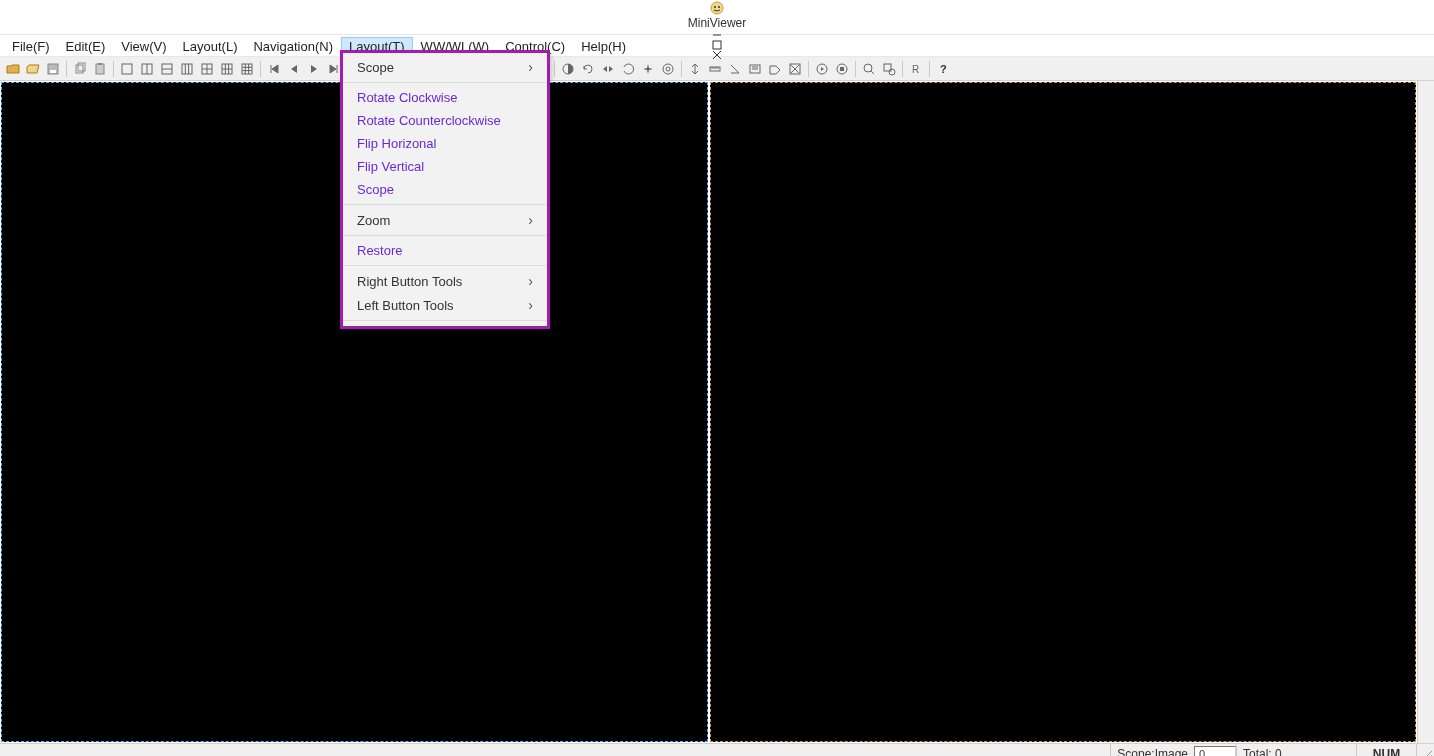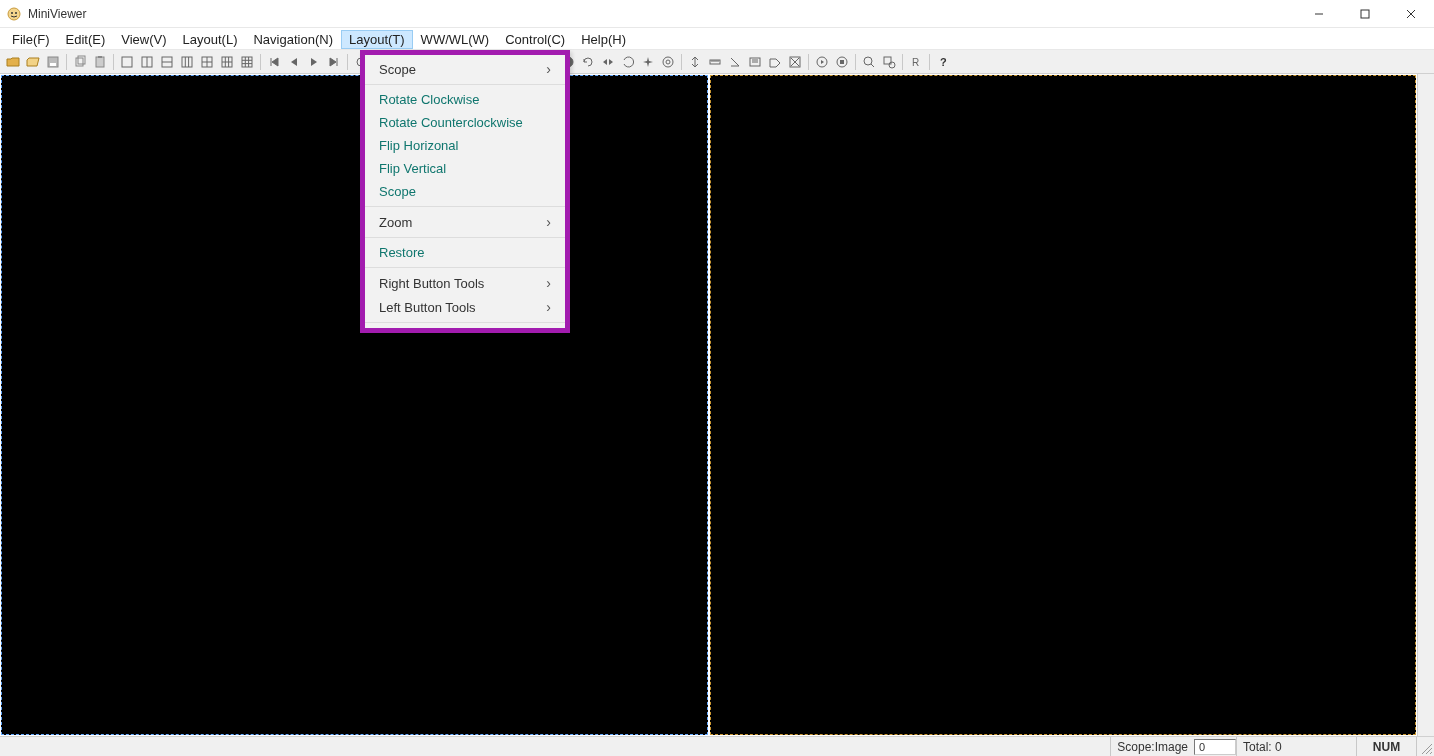--- a/index.html
+++ b/index.html
@@ -1,41 +1,41 @@
 <!DOCTYPE html>
 <html><head>
 <meta charset="utf-8">
 <style>
 * { margin: 0; padding: 0; box-sizing: border-box; font-family: "Segoe UI", Tahoma, sans-serif; }
 html, body { width: 1434px; height: 756px; overflow: hidden; background: #fff; }
 
-.titlebar { height: 28px; display: flex; align-items: center; background: #fff; border-bottom: 1px solid #e8e8e8; }
+.titlebar { height: 35px; display: flex; align-items: center; background: #fff; border-bottom: 1px solid #e8e8e8; flex-direction: column; }
 .titlebar .app-icon { width: 16px; height: 16px; margin: 0 6px; }
 .titlebar .title { font-size: 12px; color: #333; flex: 0 0 auto; }
 .titlebar .spacer { flex: 1; }
 .titlebar .win-btn { width: 46px; height: 28px; display: flex; align-items: center; justify-content: center; cursor: pointer; }
 
 .menubar { height: 22px; display: flex; align-items: flex-end; padding: 0 4px; font-size: 13px; color: #222; border-bottom: 1px solid #e8e8e8; }
 .menubar .menu-item { padding: 2px 8px; display: flex; align-items: center; cursor: default; }
 .menubar .menu-item.active { background: #cde8ff; border: 1px solid #99ccf3; padding: 1px 7px; }
 
 .toolbar { height: 24px; background: #f0f0f0; display: flex; align-items: center; padding: 0 4px; gap: 2px; border-bottom: 1px solid #d0d0d0; }
 .toolbar .tb-btn { width: 18px; height: 18px; display: flex; align-items: center; justify-content: center; cursor: pointer; color: #555; }
 .toolbar .tb-sep { width: 1px; height: 16px; background: #c8c8c8; margin: 0 2px; }
 .tb-btn svg { width: 14px; height: 14px; }
 
 .workspace { position: relative; height: 662px; background: #fff; display: flex; }
 .pane { flex: 1; background: #000; margin: 1px; position: relative; }
 .pane.left { border: 1px dashed #66aaff; }
 .pane.right { border: 1px dashed #cc9933; }
 .vscroll { width: 17px; background: #f0f0f0; border-left: 1px solid #d0d0d0; }
 
-.dropdown { position: absolute; left: 360px; top: 50px; width: 210px; background: #f2f2f2; border: 5px solid #a21caf; box-shadow: 2px 2px 4px rgba(0,0,0,0.15); z-index: 100; font-size: 13px; padding: 2px 0; }
+.dropdown { position: absolute; left: 340px; top: 50px; width: 210px; background: #f2f2f2; border: 3px solid #a21caf; box-shadow: 2px 2px 4px rgba(0,0,0,0.15); z-index: 100; font-size: 13px; padding: 2px 0; }
 .dropdown .dd-item { padding: 4px 14px; display: flex; align-items: center; justify-content: space-between; color: #333; cursor: default; }
-.dropdown .dd-item.disabled { color: #0f766e; }
+.dropdown .dd-item.disabled { color: #6d28d9; }
 .dropdown .dd-item.has-sub::after { content: "›"; font-size: 14px; color: #555; }
 .dropdown .dd-sep { height: 1px; background: #ddd; margin: 3px 0; }
 
 .statusbar { height: 20px; background: #f0f0f0; border-top: 1px solid #d0d0d0; display: flex; align-items: center; font-size: 12px; color: #333; }
 .statusbar .spacer { flex: 1; }
 .statusbar .cell { padding: 0 6px; border-left: 1px solid #c8c8c8; height: 100%; display: flex; align-items: center; }
 .statusbar .cell.val { min-width: 42px; background:#fff; border:1px inset #ccc; height:16px; padding:0 4px; font-size:11px; }
 .statusbar .num { width: 60px; justify-content: center; font-weight: bold; }
 .statusbar .grip { width: 18px; display:flex; align-items:flex-end; justify-content:flex-end; padding:2px; }
 </style>

